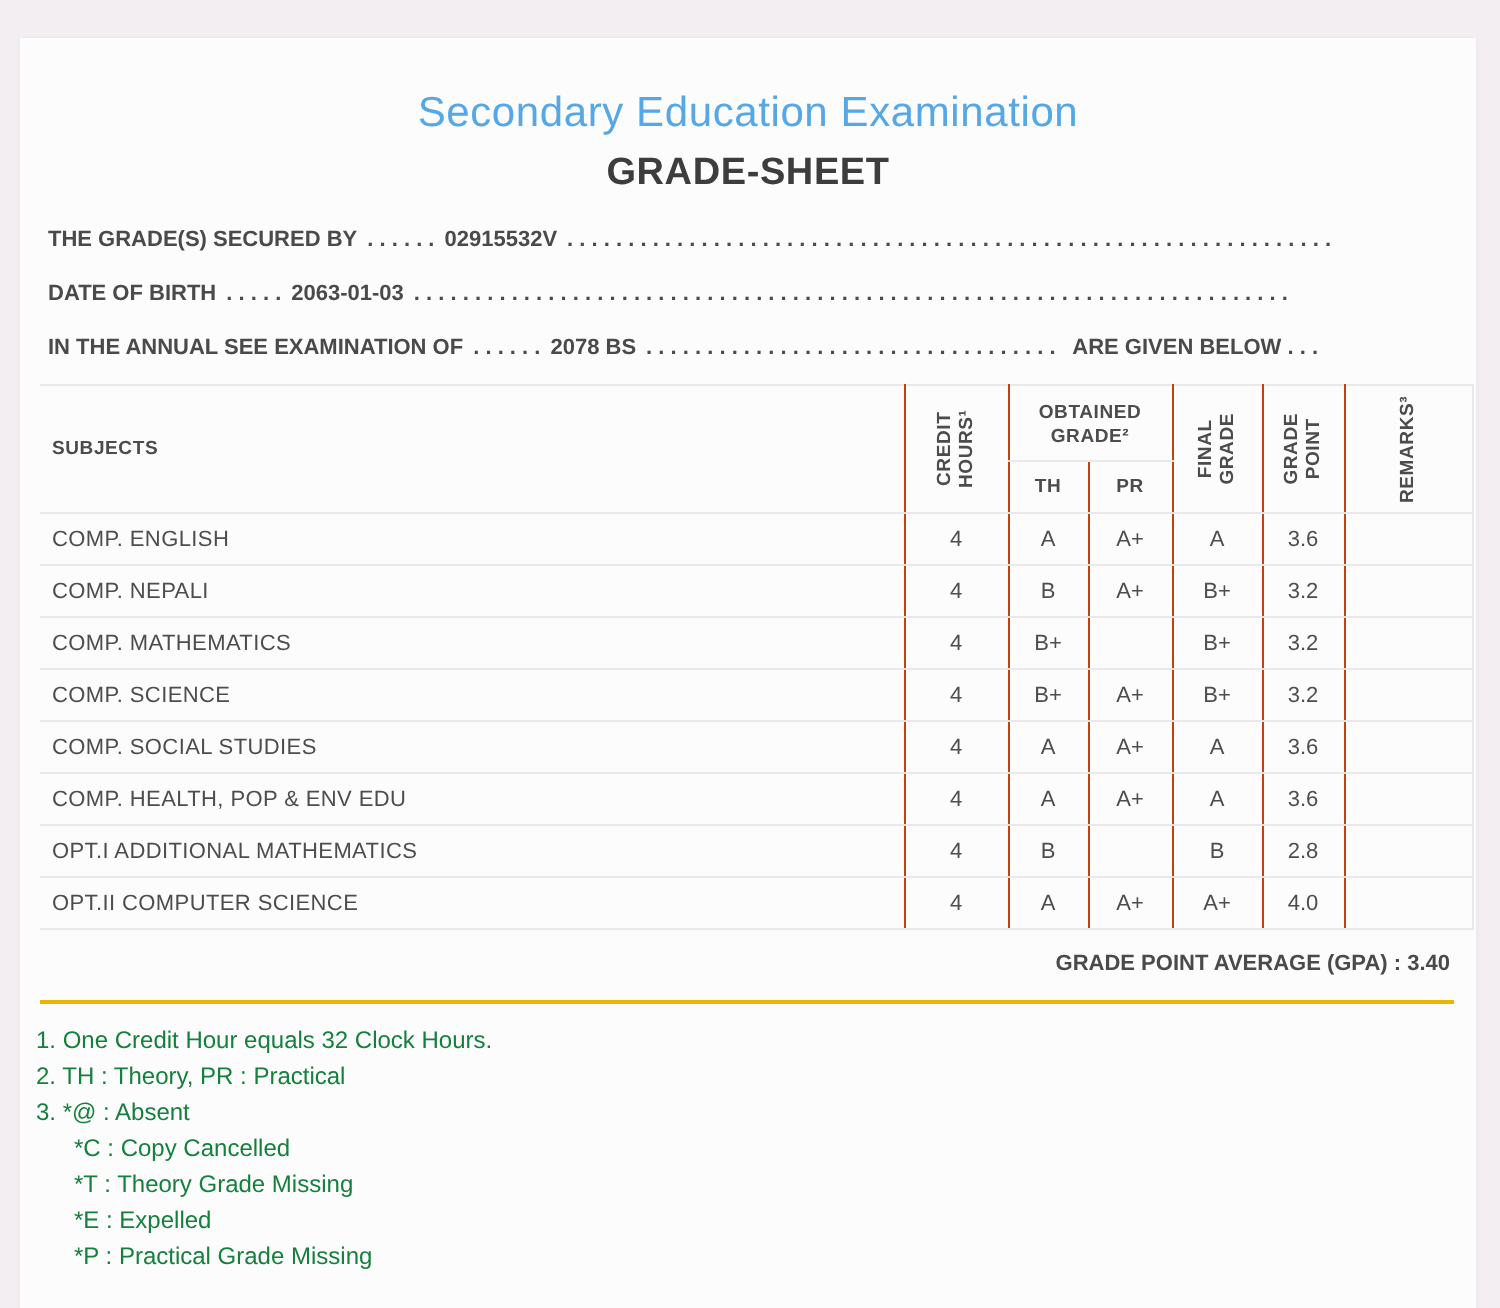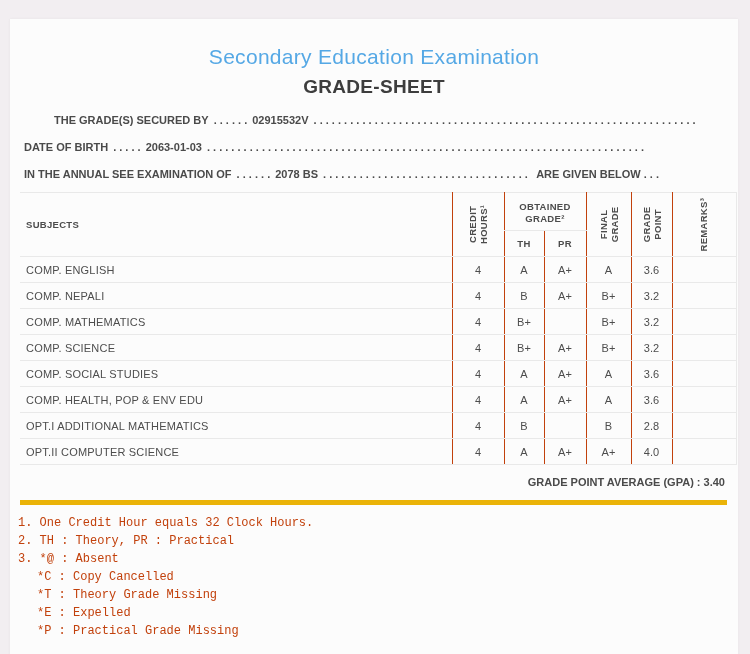--- a/index.html
+++ b/index.html
@@ -38,21 +38,21 @@
     display: flex;
     gap: 5px;
     align-items: center;
     height: 27px;
     white-space: nowrap;
     font-size: 11px;
     font-weight: 700;
     color: #4a4a4a;
   }
   .info-line .fill { flex: 1 1 auto; overflow: hidden; }
-  .w1 { width: 650px; margin-left: 30px; }
+  .w1 { width: 650px; }
   .w2 { width: 625px; }
   .w3 { width: 635px; }
 
   table.grade-table {
     margin-left: 10px;
     width: 716px;
     border-collapse: collapse;
     table-layout: fixed;
     border-top: 1px solid #e9e9e9;
     margin-top: 5px;
@@ -99,33 +99,32 @@
     color: #4d4d4d;
   }
   .grade-table tbody td.subject {
     text-align: left;
     padding-left: 6px;
     letter-spacing: 0.2px;
   }
   .summary {
     margin: 0 11px 0 10px;
     padding: 11px 2px 12px 0;
-    border-bottom: 5px solid #eab308;
+    border-bottom: 2px solid #eab308;
     text-align: right;
     font-size: 11px;
     font-weight: 700;
     color: #4a4a4a;
   }
   .summary .result-line { margin-top: 14px; }
   .footnotes {
     margin: 9px 0 0 8px;
     font-size: 12px;
-    color: #c2410c;
+    color: #15803d;
     line-height: 18px;
-    font-family: Liberation Mono, monospace;
   }
   .footnotes .sub { margin-left: 19px; }
 </style>
 </head>
 <body>
 
 <div class="panel">
 
   <div class="page-title">Secondary Education Examination</div>
   <div class="page-subtitle">GRADE-SHEET</div>

